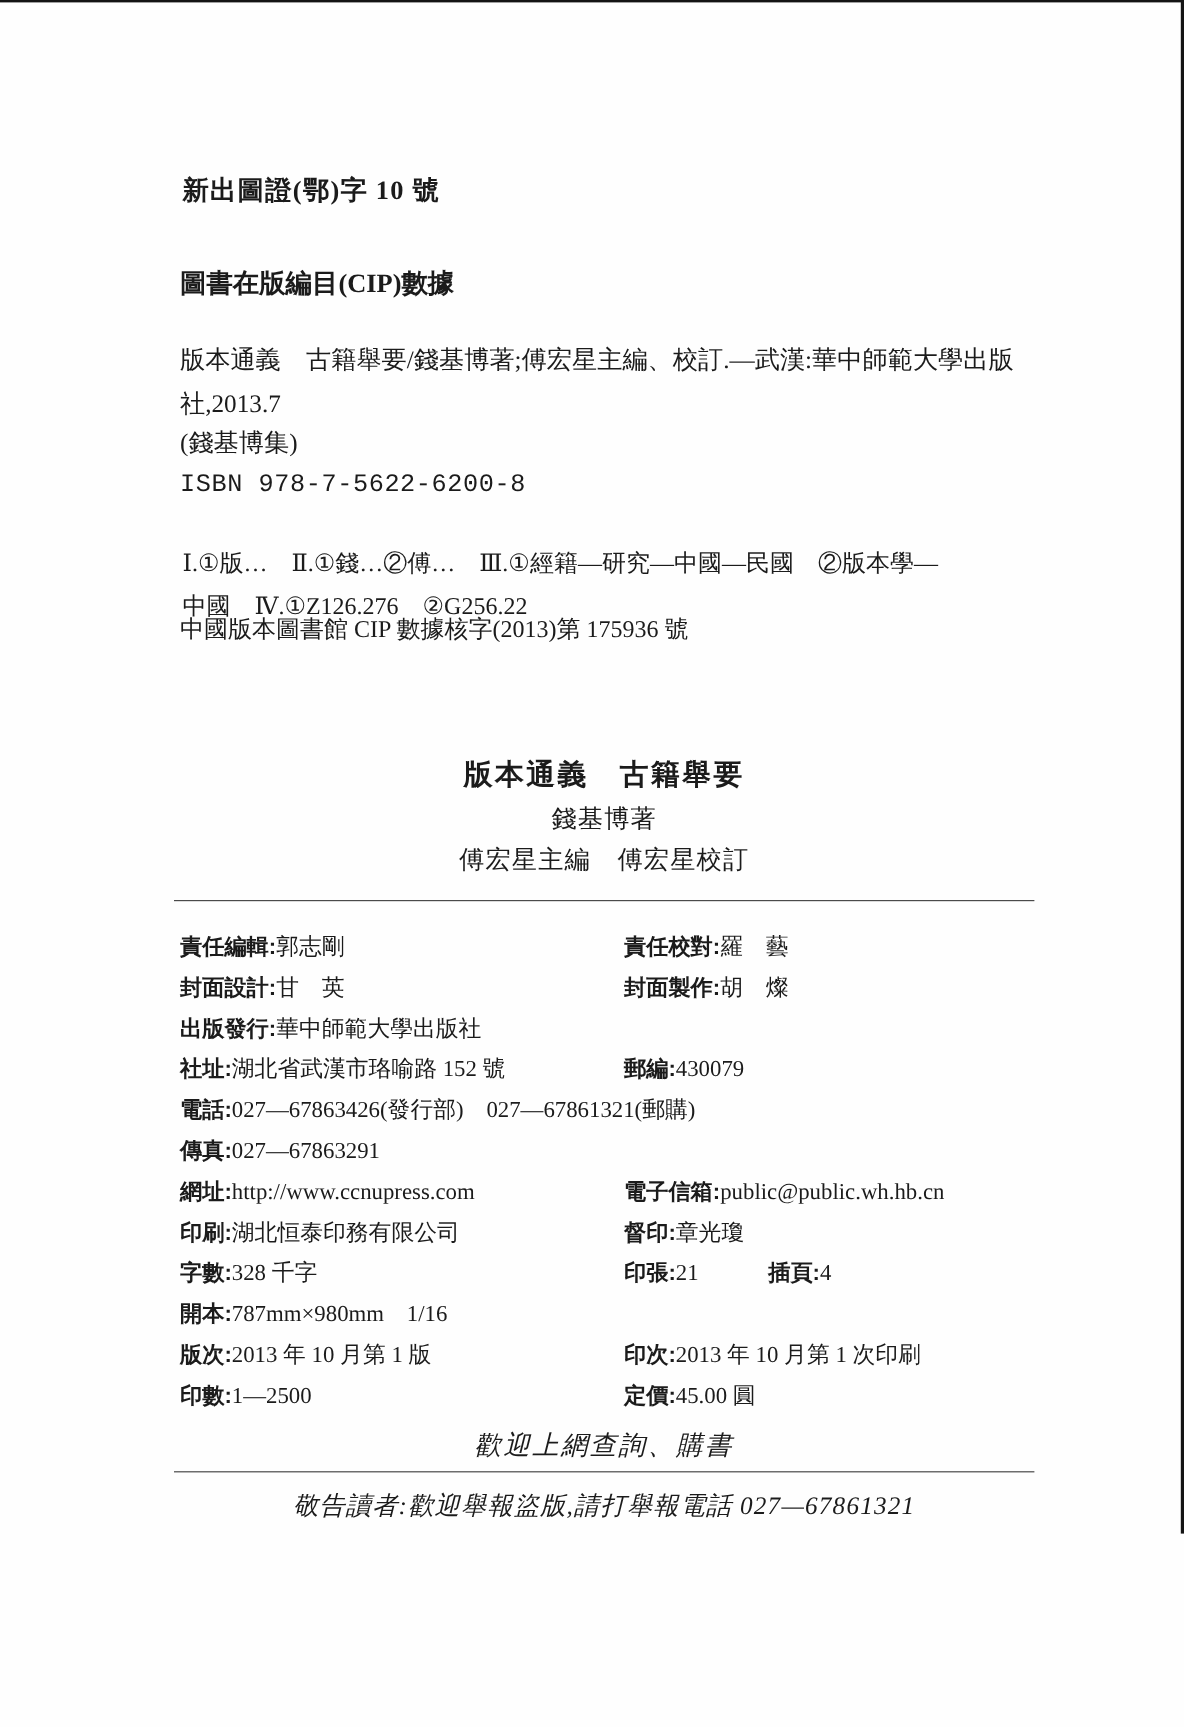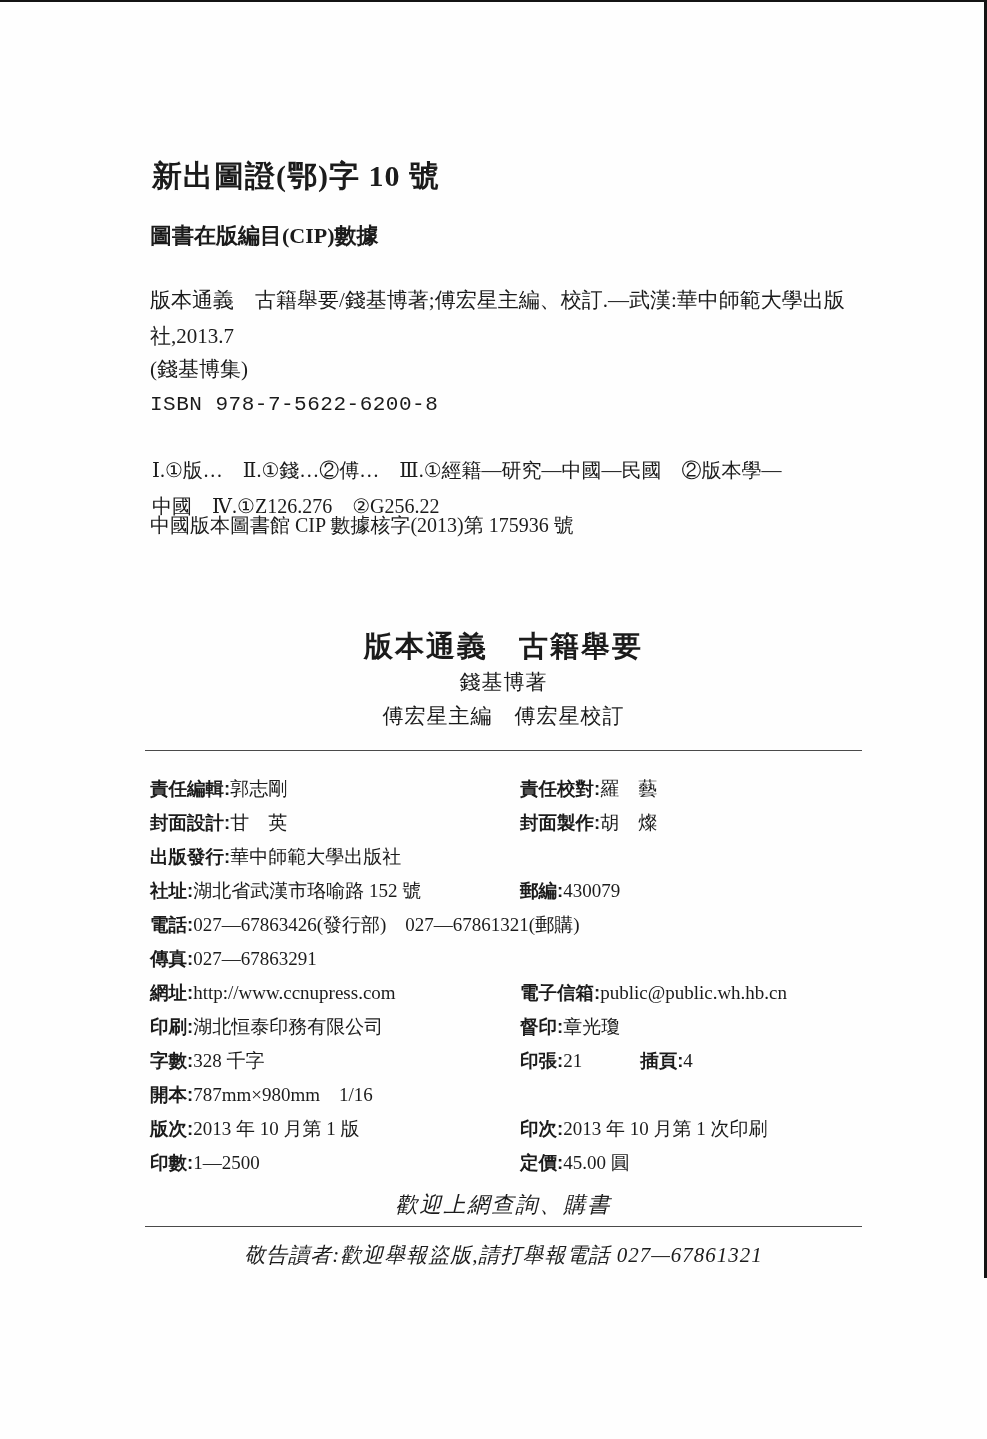--- a/index.html
+++ b/index.html
@@ -17,41 +17,41 @@
   .scan-edge-top {
     position: absolute; top: 0; left: 0;
     width: 100%; height: 2px; background: #141414;
   }
   .scan-edge-right {
     position: absolute; top: 0; right: 0;
     width: 3px; height: 1278px; background: #141414;
   }
 
   .registration {
-    left: 152px; top: 156px;
-    font-size: 30px; font-weight: 700; letter-spacing: 1px;
+    left: 152px; top: 139px;
+    font-size: 22px; font-weight: 700; letter-spacing: 1px;
     line-height: 40px; white-space: nowrap;
   }
   .cip-heading {
     left: 150px; top: 220px;
     font-size: 22px; font-weight: 700;
     line-height: 32px; white-space: nowrap;
   }
   .cip-entry {
     left: 150px; top: 282px;
     font-size: 21px; line-height: 36px; width: 790px;
   }
   .cip-series { left: 150px; top: 352px; font-size: 21px; line-height: 34px; }
   .isbn { left: 150px; top: 388px; font-size: 21px; line-height: 34px; letter-spacing: 0.5px; font-family: Liberation Mono, monospace; }
   .classification { left: 152px; top: 436px; font-size: 20px; line-height: 36px; width: 790px; margin-top: 16px; }
   .cip-record { left: 150px; top: 508px; font-size: 20px; line-height: 34px; }
 
   .title-band { left: 145px; width: 717px; text-align: center; white-space: nowrap; }
   .book-title {
-    top: 626px; font-size: 29px; font-weight: 700; letter-spacing: 2px;
+    top: 626px; font-size: 24px; font-weight: 700; letter-spacing: 2px;
     line-height: 40px;
     font-family: "Liberation Sans", "DejaVu Sans", sans-serif;
   }
   .book-author { top: 666px; font-size: 21px; line-height: 32px; letter-spacing: 1px; }
   .book-editors { top: 700px; font-size: 21px; line-height: 32px; letter-spacing: 1px; }
 
   .rule {
     position: absolute; left: 145px; width: 717px; height: 0;
     border-top: 1px solid #4a4a4a;
   }

